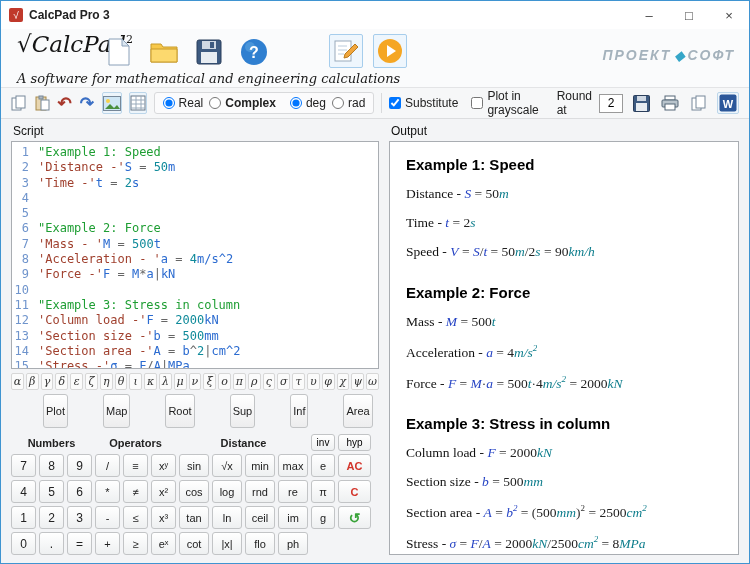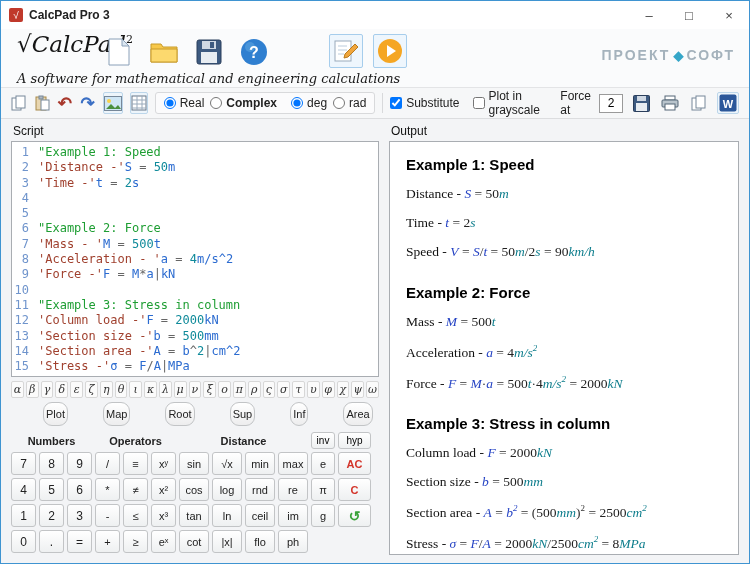--- a/index.html
+++ b/index.html
@@ -12,21 +12,21 @@
 .win-controls{margin-left:auto;display:flex;height:100%;}
 .win-btn{width:40px;display:flex;align-items:center;justify-content:center;font-size:13px;color:#444;cursor:default;}
 
 .header{position:relative;height:58px;background:#fafbfc;flex:none;}
 .logo{position:absolute;left:16px;top:2px;font-family:"DejaVu Serif",serif;font-style:italic;font-size:23px;color:#151515;}
 .logo sup{font-size:11px;font-style:normal;}
 .hdr-icons{position:absolute;left:102px;top:7px;display:flex;gap:13px;}
 .hdr-btn{width:32px;height:32px;display:flex;align-items:center;justify-content:center;border-radius:3px;background:transparent;border:none;}
 .mode-btns{position:absolute;left:328px;top:5px;display:flex;gap:10px;}
 .mode-btn{width:34px;height:34px;display:flex;align-items:center;justify-content:center;border:1px solid #a6cdec;border-radius:2px;background:#eef6fd;}
-.brand{position:absolute;right:14px;top:18px;font-size:14px;font-weight:bold;letter-spacing:2px;color:#a4b2bc;display:flex;align-items:center;gap:3px;}
+.brand{position:absolute;right:14px;top:18px;font-size:14px;font-weight:bold;letter-spacing:2px;color:#a4b2bc;display:flex;align-items:center;gap:3px;font-style:italic;}
 .brand .diamond{color:#35a6c8;font-size:13px;letter-spacing:0;}
 .tagline{position:absolute;left:16px;bottom:1px;font-family:"DejaVu Serif",serif;font-style:italic;font-size:13px;color:#1a1a1a;}
 
 .toolbar{height:32px;background:#f6f7f8;border-top:1px solid #e3e4e6;border-bottom:1px solid #dcdddf;display:flex;align-items:center;padding:0 10px;gap:7px;flex:none;font-size:12px;color:#222;}
 .tool-btn{width:22px;height:22px;display:flex;align-items:center;justify-content:center;border-radius:2px;border:none;background:transparent;padding:0;}
 .tool-toggle{border:1px solid #bcd6ea;background:#edf5fb;}
 .glyph-undo{color:#a8382c;font-size:17px;font-weight:bold;line-height:1;}
 .glyph-redo{color:#3b6fc4;font-size:17px;font-weight:bold;line-height:1;}
 .radio-group{display:flex;align-items:flex-end;gap:6px;border:1px solid #d8d9db;border-radius:3px;padding:3px 8px;background:#fbfbfc;}
 .radio-group label,.chk label{display:flex;align-items:center;gap:4px;}
@@ -46,21 +46,21 @@
 .tk-cm{color:#1e9e33;}
 .tk-st{color:#a0402e;}
 .tk-vr{color:#2b6bd0;}
 .tk-op{color:#666;}
 .tk-nm{color:#0f8a9a;}
 .tk-un{color:#2b6bd0;}
 
 .greek-row{display:flex;gap:2px;margin-top:4px;}
 .gbtn{flex:1;height:17px;font-family:"DejaVu Serif",serif;font-style:italic;font-size:11px;border:1px solid #d7d7d7;background:#fbfbfb;border-radius:2px;color:#333;padding:0;line-height:1;}
 .action-row{display:flex;gap:3px;margin-top:4px;}
-.abtn{flex:1;height:24px;font-size:11px;border:1px solid #c2c4c6;border-radius:9px;background:linear-gradient(#fff,#ededee);color:#222;padding:0 2px;white-space:nowrap;margin-left:32px;}
+.abtn{flex:1;height:34px;font-size:11px;border:1px solid #c2c4c6;border-radius:3px;background:linear-gradient(#fff,#ededee);color:#222;padding:0 2px;white-space:nowrap;margin-left:32px;}
 
 .keypad{margin-top:6px;display:grid;grid-template-columns:25px 25px 25px 25px 25px 25px 30px 30px 30px 30px 24px 33px;gap:3px;align-content:start;}
 .kp-h{font-size:11px;font-weight:bold;text-align:center;color:#222;align-self:center;}
 .kbtn{height:23px;font-size:11px;border:1px solid #c2c4c6;border-radius:3px;background:linear-gradient(#fff,#eef0f1);color:#222;padding:0;overflow:hidden;}
 .kdigit{font-size:12px;}
 .kred{color:#d3342a;font-weight:bold;}
 .kgreen{color:#3aa33a;font-size:14px;font-weight:bold;}
 .kempty{visibility:hidden;}
 .small-btn{height:17px;font-size:10px;border:1px solid #c2c4c6;border-radius:3px;background:linear-gradient(#fff,#eef0f1);padding:0 2px;}
 
@@ -229,21 +229,21 @@
           <input type="checkbox" checked="checked" style="">
           <span>Substitute</span>
         </label>
     </div>
     <div class="chk" style="margin-left:6px;">
       <label>
           <input type="checkbox" style="">
           <span>Plot in grayscale</span>
         </label>
     </div>
-    <span style="margin-left:6px;">Force at</span>
+    <span style="margin-left:6px;">Round at</span>
     <input class="round-input" value="2" style="">
     <div class="right-tools">
       <button class="tool-btn">
         <span>
             <svg width="17" height="17" viewBox="0 0 17 17">
               <rect x="0.5" y="0.5" width="16" height="16" rx="1" fill="#3d5a80" stroke="#2b3f5c"></rect>
               <rect x="4" y="1" width="9" height="5" fill="#cfd8e3"></rect>
               <rect x="3" y="8" width="11" height="8" fill="#e8edf2"></rect>
             </svg>
           </span>

